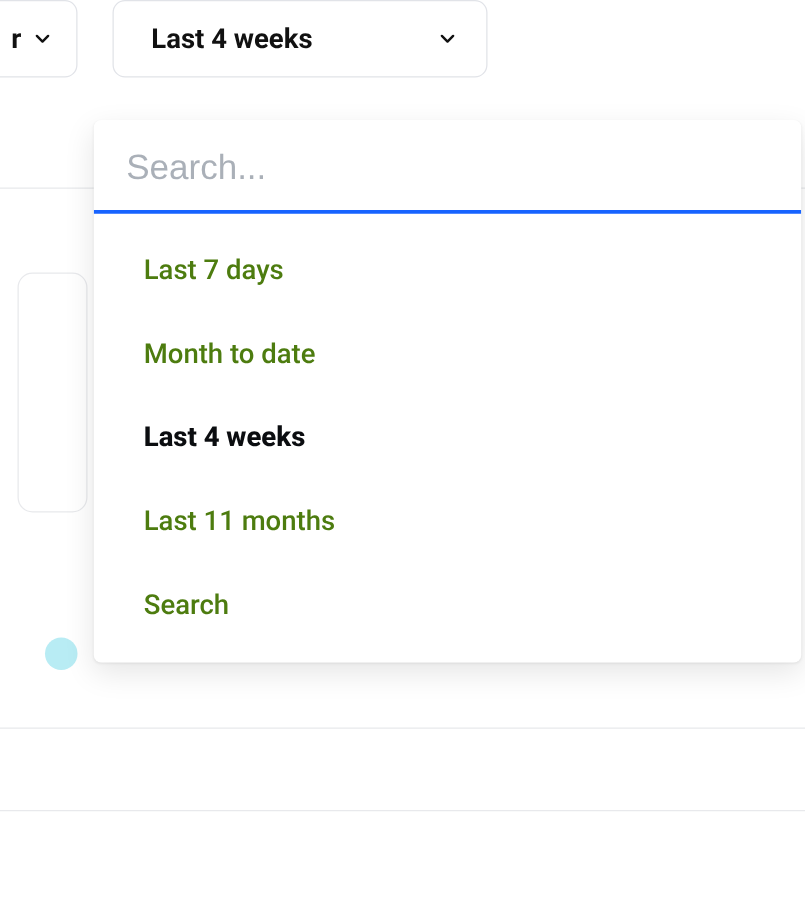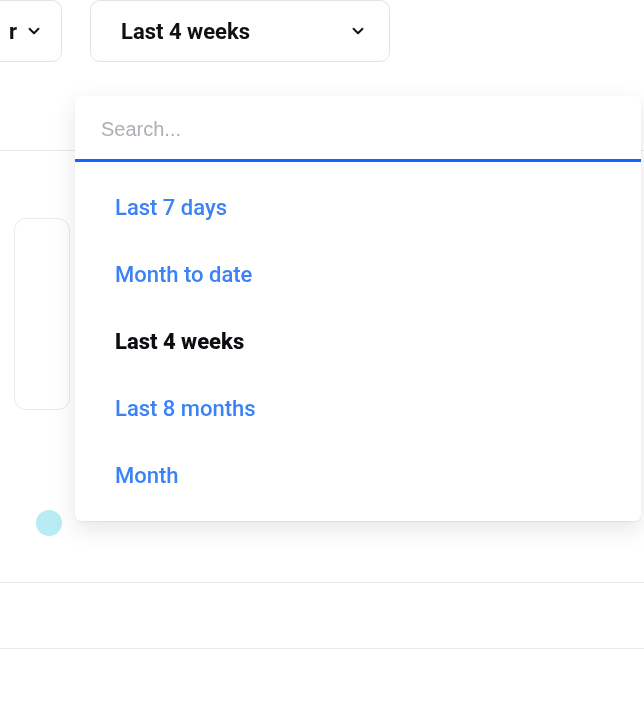--- a/index.html
+++ b/index.html
@@ -102,35 +102,35 @@
       overflow: hidden;
     }
     .search-wrap {
       padding: 22px 26px 18px 26px;
       border-bottom: 3px solid #1763ff;
     }
     .search-wrap input {
       border: none;
       outline: none;
       width: 100%;
-      font-size: 20px;
+      font-size: 28px;
       color: #333;
       background: transparent;
     }
     .search-wrap input::placeholder {
       color: #aab0b8;
     }
     .options {
       padding: 12px 0 12px 0;
     }
     .option {
       padding: 21px 40px;
       font-size: 22px;
       font-weight: 500;
-      color: #3b82f6;
+      color: #4d7c0f;
       cursor: pointer;
     }
     .option.selected {
       font-weight: 800;
       color: #0b0d10;
     }
   </style>
 </head>
 <body>
 
@@ -160,16 +160,16 @@
 </div>
 
 <div class="dropdown">
   <div class="search-wrap">
     <input type="text" placeholder="Search..." style="">
   </div>
   <div class="options">
     <div class="option">Last 7 days</div>
     <div class="option">Month to date</div>
     <div class="option selected">Last 4 weeks</div>
-    <div class="option">Last 8 months</div>
-    <div class="option">Month</div>
+    <div class="option">Last 11 months</div>
+    <div class="option">Search</div>
   </div>
 </div>
 
 </body></html>

